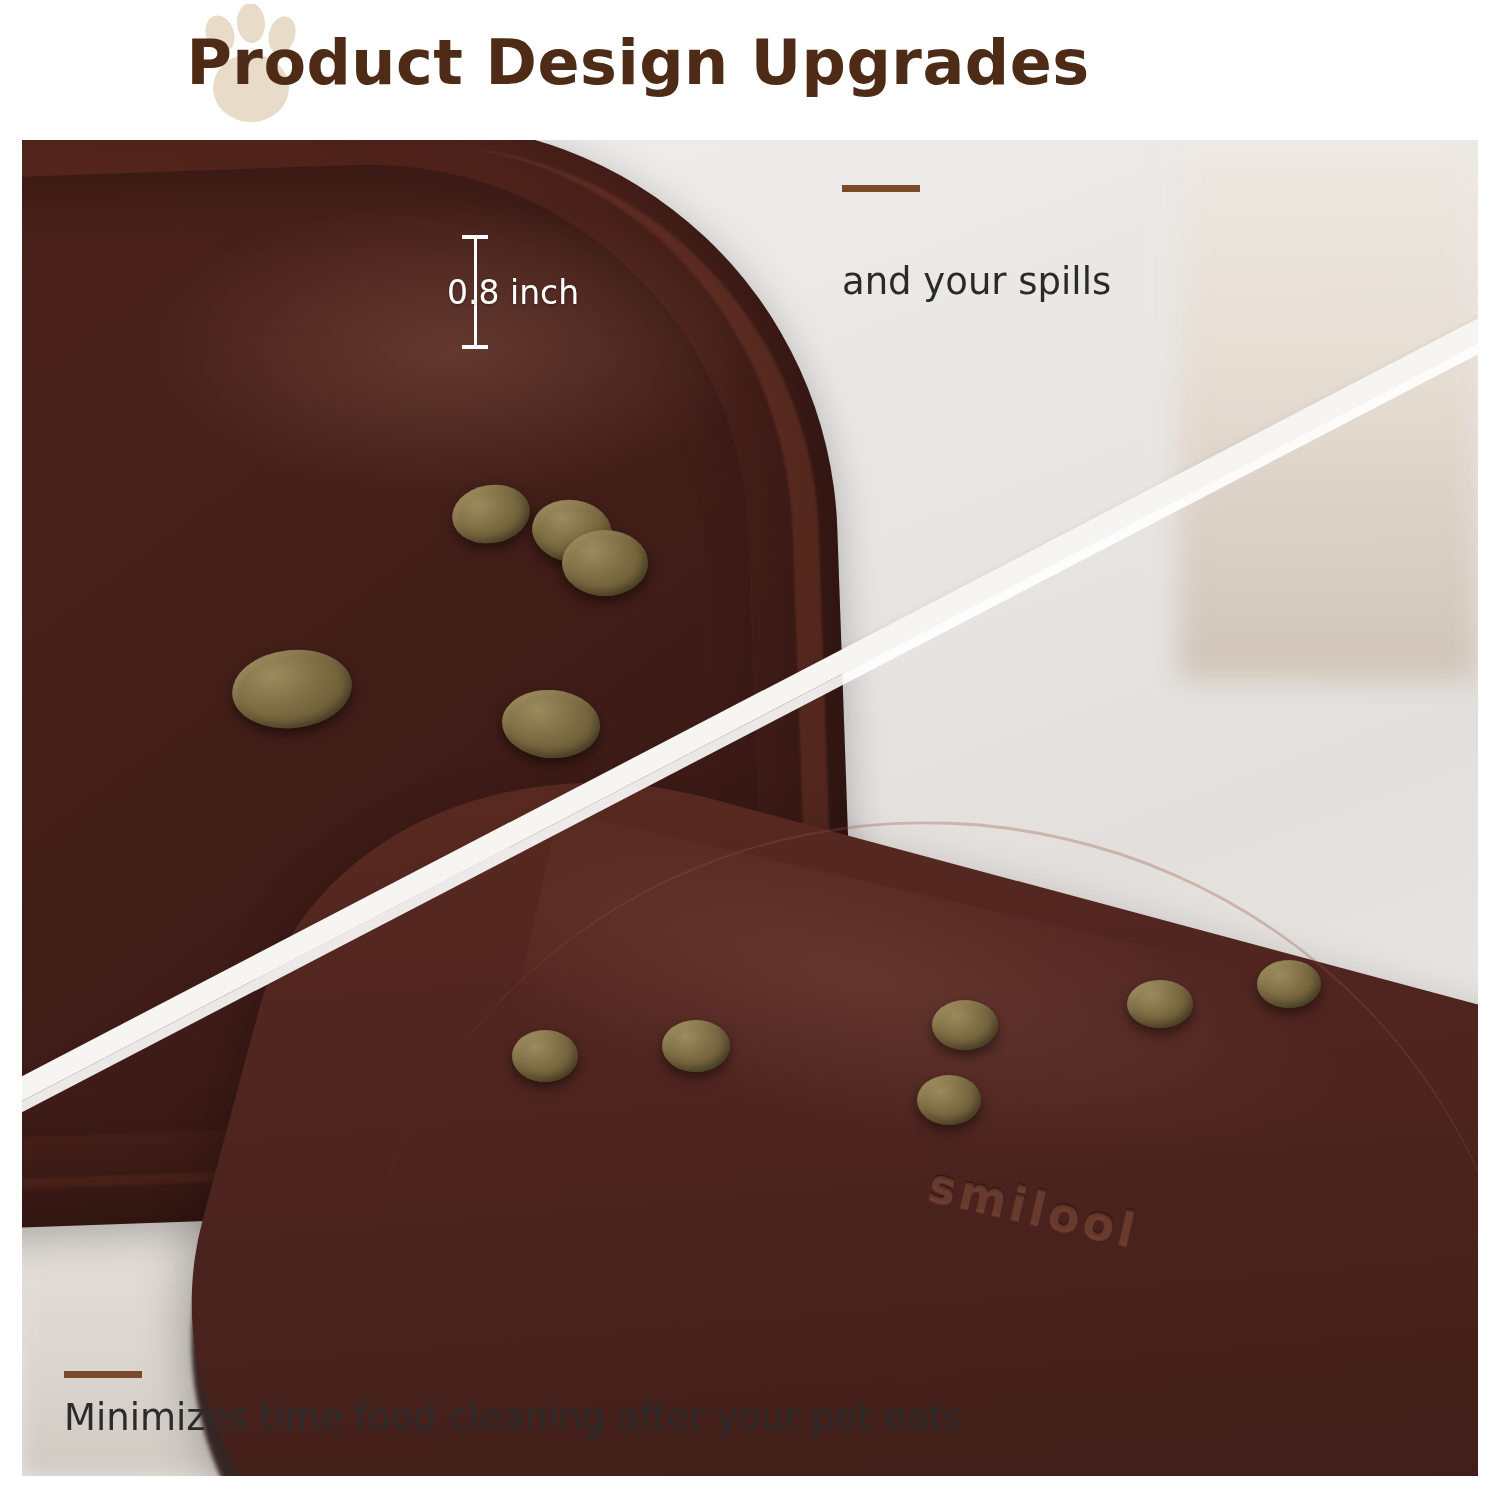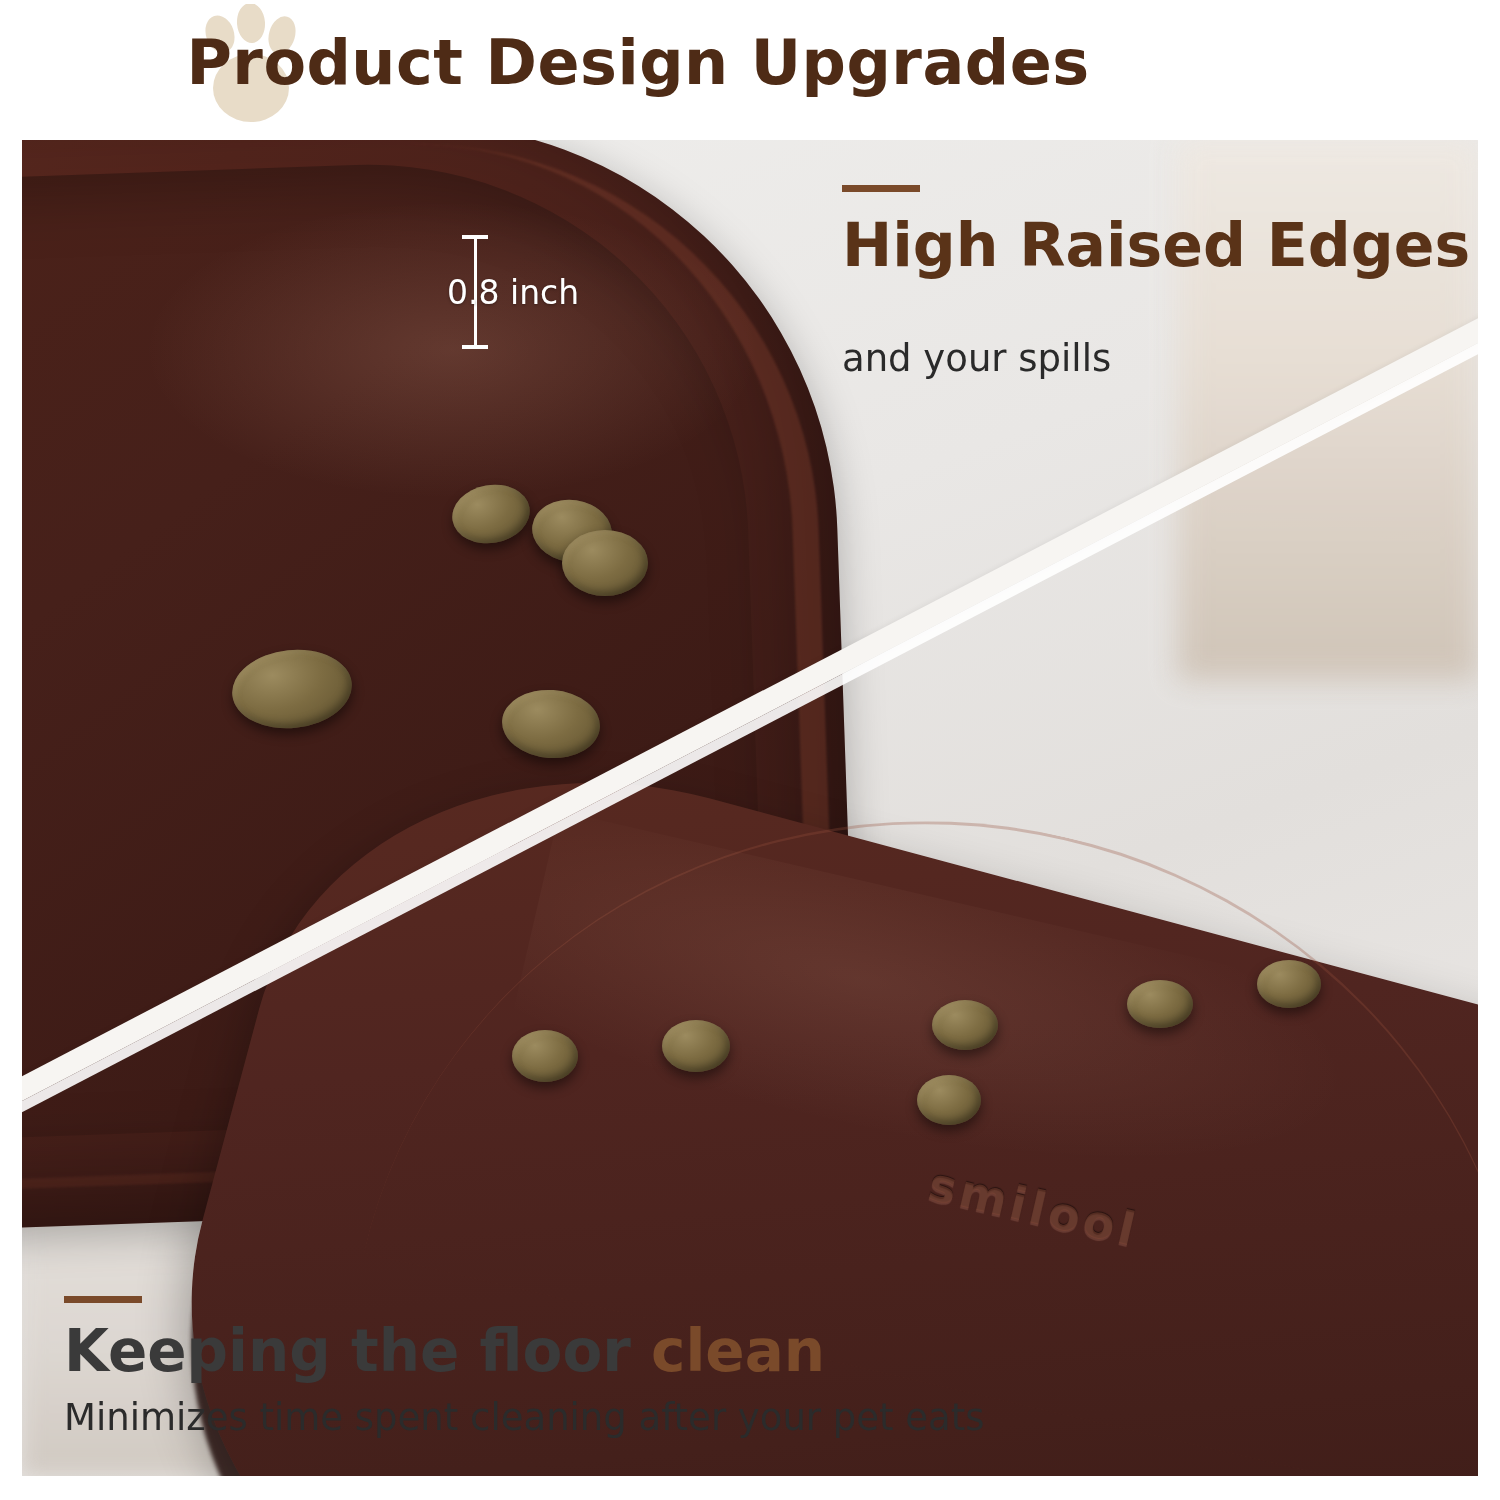--- a/index.html
+++ b/index.html
@@ -394,33 +394,31 @@
 
     <div class="dim">
       <div class="bar bar-top"></div>
       <div class="stem"></div>
       <div class="bar bar-bot"></div>
       <div class="dim-label">0.8 inch</div>
     </div>
 
     <div class="callout-top">
       <div class="rule"></div>
-      <h2>High Raised Edges</h2>
       <p>
         <br>
         <span>and your spills</span>
       </p>
     </div>
 
     <div class="scrim"></div>
 
     <div class="callout-bottom">
       <div class="rule"></div>
-      <h2><span>Keeping the floor </span><span class="accent">clean</span></h2>
-      <p>Minimizes time spent cleaning after your pet eats</p>
+      <p>Minimizes time food cleaning after your pet eats</p>
     </div>
   </div>
 
   <div class="banner"></div>
   <svg class="paw" viewBox="0 0 110 130">
     <g fill="#e8dcc8">
       <ellipse cx="24" cy="30" rx="14" ry="19" transform="rotate(-18 24 30)"></ellipse>
       <ellipse cx="55" cy="19" rx="14" ry="20" transform="rotate(-4 55 19)"></ellipse>
       <ellipse cx="86" cy="31" rx="13" ry="19" transform="rotate(16 86 31)"></ellipse>
       <ellipse cx="55" cy="84" rx="38" ry="34"></ellipse>

